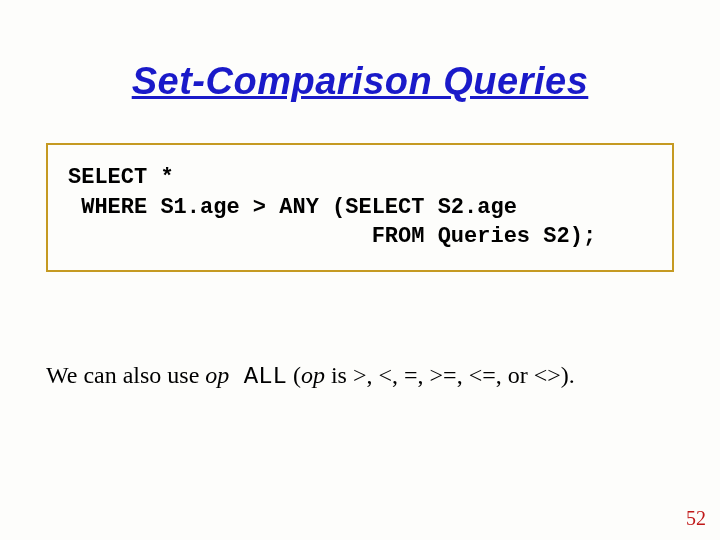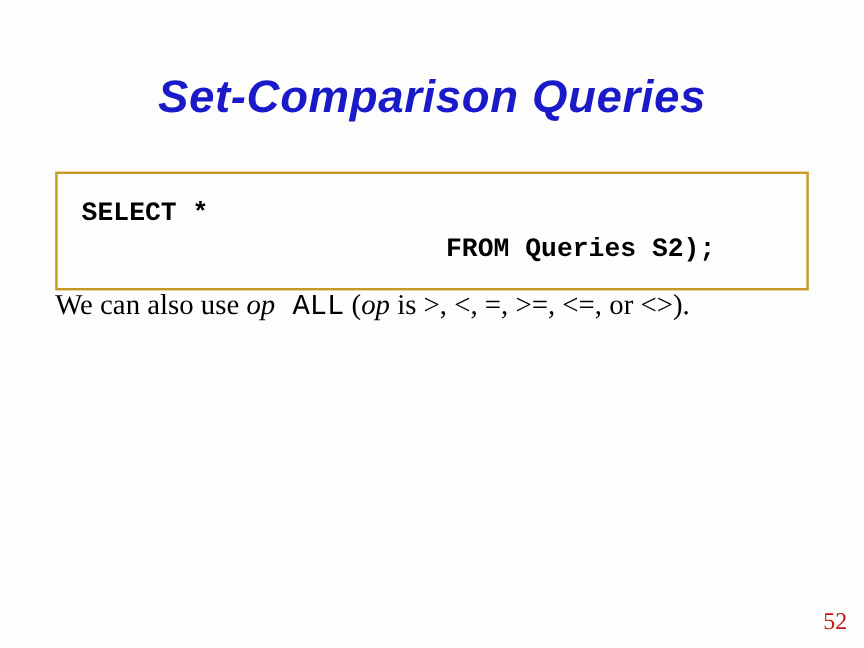--- a/index.html
+++ b/index.html
@@ -20,38 +20,40 @@
     padding: 40px 40px 0 40px;
     position: relative;
   }
   .title {
     text-align: center;
     font-family: "Comic Sans MS", "Comic Sans", cursive, sans-serif;
     font-weight: bold;
     font-style: italic;
     font-size: 38px;
     color: #1a1ac9;
+    text-decoration: underline;
     margin: 20px 0 40px 0;
     letter-spacing: 0.5px;
   }
   .code-box {
     border: 2px solid #c59a22;
     padding: 18px 24px 18px 20px;
     margin: 0 6px;
     background: #fdfdfb;
   }
   .code-box .line {
     font-family: "Courier New", Courier, monospace;
     font-weight: bold;
     font-size: 22px;
     line-height: 1.35;
     white-space: pre;
     color: #000;
   }
   .body-text {
+    margin-top: 90px;
     font-size: 24px;
     font-family: "Times New Roman", Times, serif;
     color: #000;
     padding: 0 6px;
   }
   .body-text .italic {
     font-style: italic;
   }
   .body-text .mono {
     font-family: "Courier New", Courier, monospace;
@@ -67,20 +69,21 @@
 </style>
 </head>
 <body>
 
 <div class="slide">
 
   <div class="title">Set-Comparison Queries</div>
 
   <div class="code-box">
     <div class="line">SELECT *</div>
+    <div class="line"> WHERE S1.age &gt; ANY (SELECT S2.age</div>
     <div class="line">                       FROM Queries S2);</div>
   </div>
 
   <div class="body-text">
     <span>We can also use </span><span class="italic">op</span><span class="mono"> ALL</span><span> (</span><span class="italic">op</span><span> is &gt;, &lt;, =, &gt;=, &lt;=, or &lt;&gt;).</span>
   </div>
 
   <div class="page-num">52</div>
 
 </div>

